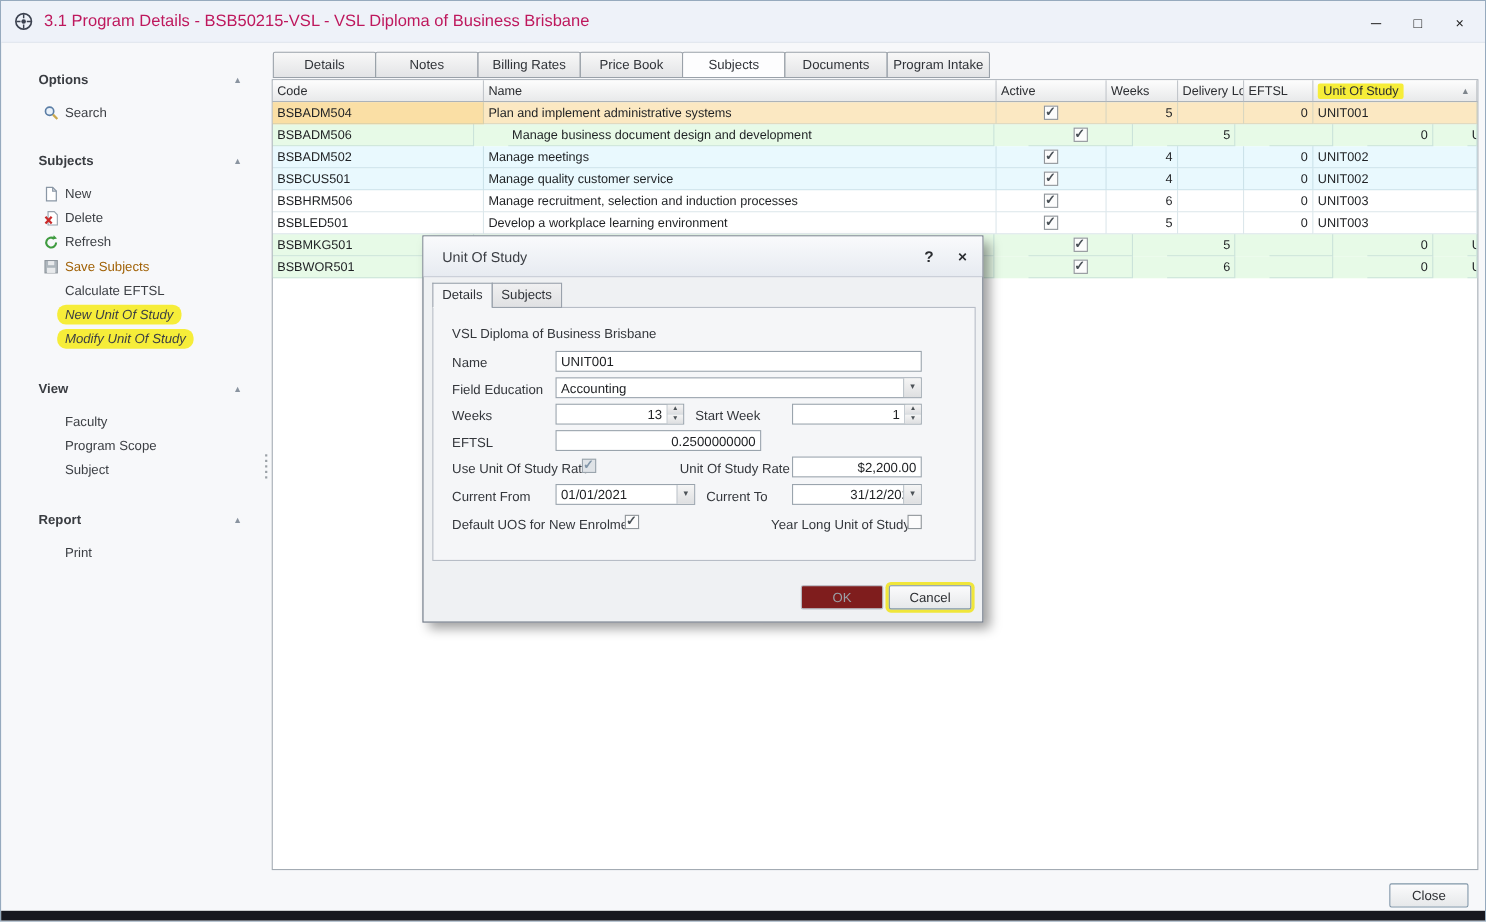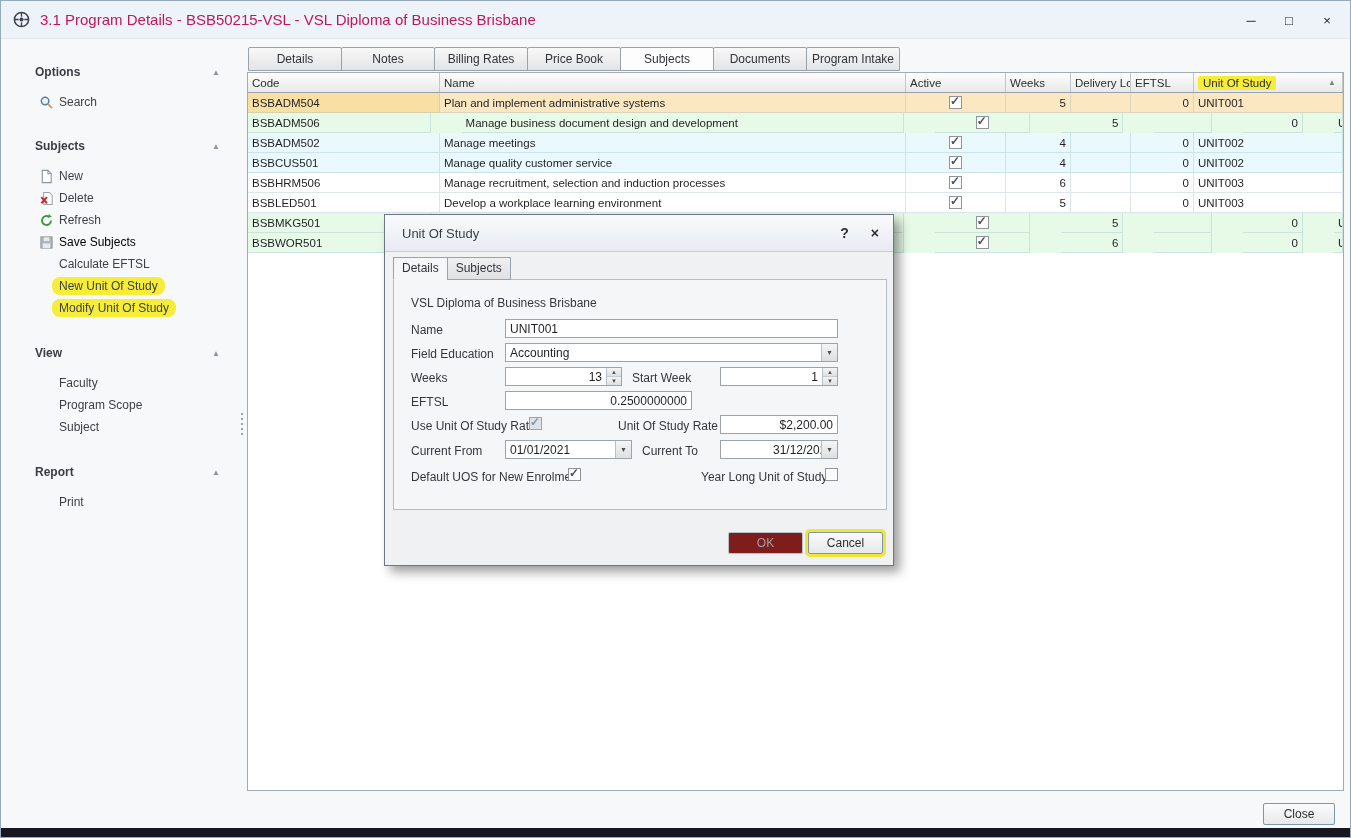--- a/index.html
+++ b/index.html
@@ -18,22 +18,22 @@
   .win-btn{width:38px;height:30px;display:flex;align-items:center;justify-content:center;
     font-size:13px;color:#222;cursor:default;}
   
   .sidebar{position:absolute;left:10px;top:44px;width:227px;}
   .side-header{display:flex;align-items:center;justify-content:space-between;
     height:22px;padding:0 18px 0 24px;font-weight:bold;font-size:12px;color:#3a3d42;}
   .side-caret{font-size:8px;color:#8a94a0;}
   .side-item{display:flex;align-items:center;height:22px;padding-left:28px;font-size:12px;color:#3c3f44;}
   .side-item .sicon{width:15px;height:15px;margin-right:5px;flex:0 0 auto;}
   .side-item.no-icon{padding-left:48px;}
-  .side-item.disabled{color:#000000;}
-  .hl-mark{background:#f6ed39;border-radius:8px;padding:2px 7px;margin-left:-7px;}
+  .side-item.disabled{color:#a16207;}
+  .hl-mark{background:#f6ed39;border-radius:8px;padding:2px 7px;margin-left:-7px;font-style:italic;}
   
   .splitter{position:absolute;left:237px;top:44px;width:8px;height:748px;}
   .splitter .dots{position:absolute;left:3px;top:368px;width:2px;height:2px;background:#9aa0a6;
     box-shadow:0 5px 0 #9aa0a6,0 10px 0 #9aa0a6,0 15px 0 #9aa0a6,0 20px 0 #9aa0a6;}
   
   .tabstrip{position:absolute;left:247px;top:46px;height:24px;display:flex;}
   .tab{width:94px;height:24px;line-height:22px;text-align:center;font-size:12px;color:#303338;
     background:linear-gradient(#f8f8f8,#e3e4e6);border:1px solid #9aa1a9;margin-left:-1px;
     border-radius:2px 2px 0 0;}
   .tab:first-child{margin-left:0;}

